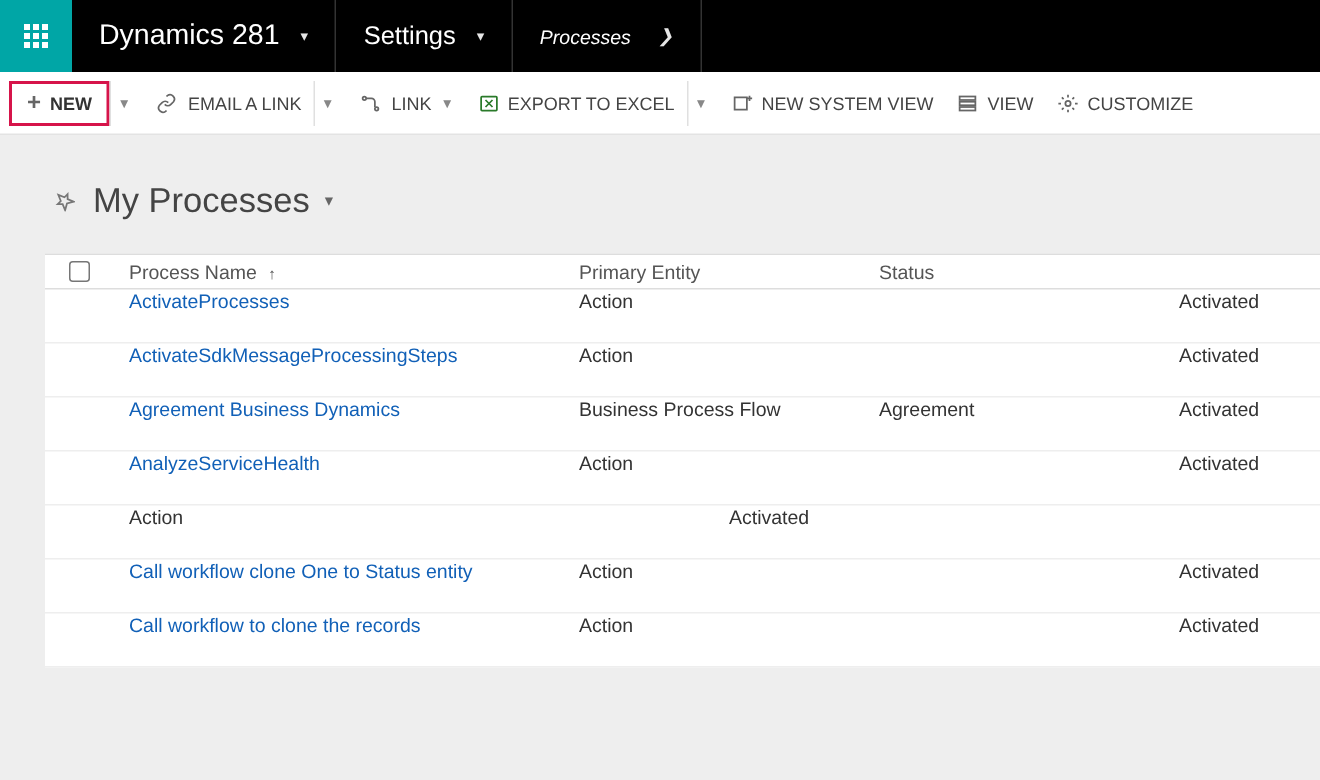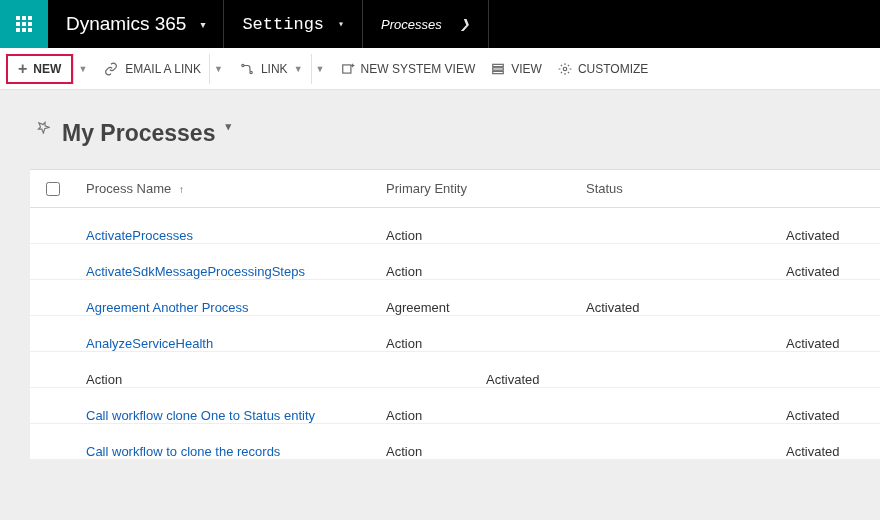--- a/index.html
+++ b/index.html
@@ -6,55 +6,55 @@
   body { font-family: "Segoe UI", Arial, sans-serif; font-size: 13px; color: #333; background: #fff; width: 880px; height: 520px; overflow: hidden; }
 
   
   .topnav { background: #000; color: #fff; height: 48px; display: flex; align-items: stretch; }
   .waffle { background: #00a6a6; width: 48px; display: flex; align-items: center; justify-content: center; }
   .waffle-grid { display: grid; grid-template-columns: repeat(3,4px); grid-template-rows: repeat(3,4px); gap: 2px; }
   .waffle-grid span { background: #fff; width: 4px; height: 4px; }
   .nav-item { display: flex; align-items: center; padding: 0 18px; border-right: 1px solid #333; cursor: pointer; }
   .nav-item.brand { font-size: 19px; font-weight: 400; }
   .nav-item .chev { margin-left: 14px; font-size: 10px; opacity: .9; }
-  .nav-item.settings { font-size: 17px; font-family: Liberation Mono, monospace; }
+  .nav-item.settings { font-size: 17px; }
   .nav-item.crumb { font-size: 13px; font-style: italic; }
   .nav-item.crumb .chev { margin-left: 18px; font-size: 12px; }
 
   
   .cmdbar { background: #fff; height: 42px; border-bottom: 1px solid #e3e3e3; display: flex; align-items: center; padding: 0 6px; gap: 0; }
   .cmd { display: flex; align-items: center; height: 30px; padding: 0 8px; font-size: 12px; color: #444; cursor: pointer; white-space: nowrap; }
   .cmd .ic { margin-right: 6px; font-size: 14px; color: #666; display: inline-flex; }
   .split-caret { display: flex; align-items: center; justify-content: center; width: 18px; height: 30px; color: #888; cursor: pointer; font-size: 9px; border-left: 1px solid #e0e0e0; margin-right: 4px; }
   .cmd.new { border: 2px solid #d6144a; padding: 0 10px; font-weight: 600; color: #333; }
   .cmd.new .ic { font-size: 16px; font-weight: 700; }
 
   
   .content { background: #eee; padding: 18px 0 0 16px; height: calc(520px - 48px - 42px); display: flex; }
   .left-gutter { width: 14px; }
   .panel { flex: 1; }
-  .view-title { display: flex; font-size: 23px; font-weight: 700; color: #444; margin: 12px 0 22px 6px; }
+  .view-title { display: flex; align-items: center; font-size: 23px; font-weight: 400; color: #444; margin: 12px 0 22px 6px; }
   .view-title .pin { margin-right: 12px; font-size: 14px; color: #666; }
   .view-title .dd { margin-left: 10px; font-size: 11px; color: #666; }
 
   .grid { background: #fff; border-top: 1px solid #ddd; }
-  .ghead { display: flex; align-items: center; height: 38px; border-bottom: 1px solid #ddd; font-size: 13px; color: #555; }
+  .ghead { display: flex; align-items: center; height: 23px; border-bottom: 1px solid #ddd; font-size: 13px; color: #555; }
   .gcol { padding: 0 10px; position: relative; }
   .gcol::before { content: ""; position: absolute; left: 0; top: 10px; bottom: 10px; width: 1px; background: #ccc; }
   .gcol:first-child::before { display: none; }
   .c-chk { width: 46px; display: flex; justify-content: center; }
   .c-chk::before { display: none; }
   .c-name { width: 300px; }
   .c-cat  { width: 200px; }
   .c-ent  { width: 200px; }
   .c-stat { flex: 1; }
   .sort-arrow { font-size: 10px; margin-left: 4px; }
   input[type=checkbox] { width: 14px; height: 14px; }
 
-  .grow { display: flex; align-items: flex-end; height: 36px; border-bottom: 1px solid #eee; font-size: 13px; }
+  .grow { display: flex; align-items: flex-start; height: 36px; border-bottom: 1px solid #eee; font-size: 13px; }
   .grow .c-name a { color: #1160b7; text-decoration: none; cursor: pointer; }
   .grow .gcol::before { display: none; }
   .grow .c-chk { visibility: hidden; }
 
   svg { display: block; }
 </style>
 </head>
 <body>
 
 <div class="topnav">
@@ -65,21 +65,21 @@
         <span></span>
         <span></span>
         <span></span>
         <span></span>
         <span></span>
         <span></span>
         <span></span>
     </div>
   </div>
   <div class="nav-item brand">
-    <span>Dynamics 365</span>
+    <span>Dynamics 281</span>
     <span class="chev">▾</span>
   </div>
   <div class="nav-item settings">
     <span>Settings</span>
     <span class="chev">▾</span>
   </div>
   <div class="nav-item crumb">
     <span>Processes</span>
     <span class="chev">❯</span>
   </div>
@@ -108,20 +108,29 @@
       <svg width="16" height="14" viewBox="0 0 24 24" fill="none" stroke="#666" stroke-width="2">
           <circle cx="5" cy="6" r="2"></circle>
           <circle cx="19" cy="18" r="2"></circle>
           <path d="M7 6h6a4 4 0 0 1 4 4v6"></path>
         </svg>
     </span>
     <span>LINK</span>
     <span class="chev" style="margin-left:6px;font-size:9px;color:#888">▼</span>
   </div>
 
+  <div class="cmd">
+    <span class="ic">
+      <svg width="14" height="14" viewBox="0 0 24 24" fill="#2a7a2a">
+          <rect x="3" y="4" width="18" height="16" rx="1" fill="none" stroke="#2a7a2a" stroke-width="2"></rect>
+          <path d="M8 8l8 8M16 8l-8 8" stroke="#2a7a2a" stroke-width="2"></path>
+        </svg>
+    </span>
+    <span>EXPORT TO EXCEL</span>
+  </div>
   <div class="split-caret">▼</div>
 
   <div class="cmd">
     <span class="ic">
       <svg width="14" height="14" viewBox="0 0 24 24" fill="none" stroke="#666" stroke-width="2">
           <rect x="3" y="5" width="14" height="14"></rect>
           <path d="M20 3v6M17 6h6"></path>
         </svg>
     </span>
     <span>NEW SYSTEM VIEW</span>
@@ -195,21 +204,22 @@
             </div>
             <div class="gcol c-name"><a>ActivateSdkMessageProcessingSteps</a></div>
             <div class="gcol c-cat">Action</div>
             <div class="gcol c-ent"></div>
             <div class="gcol c-stat">Activated</div>
           </div>
           <div class="grow">
             <div class="gcol c-chk">
               <input type="checkbox" style="">
             </div>
-            <div class="gcol c-name"><a>Agreement Another Process</a></div>
+            <div class="gcol c-name"><a>Agreement Business Dynamics</a></div>
+            <div class="gcol c-cat">Business Process Flow</div>
             <div class="gcol c-ent">Agreement</div>
             <div class="gcol c-stat">Activated</div>
           </div>
           <div class="grow">
             <div class="gcol c-chk">
               <input type="checkbox" style="">
             </div>
             <div class="gcol c-name"><a>AnalyzeServiceHealth</a></div>
             <div class="gcol c-cat">Action</div>
             <div class="gcol c-ent"></div>

